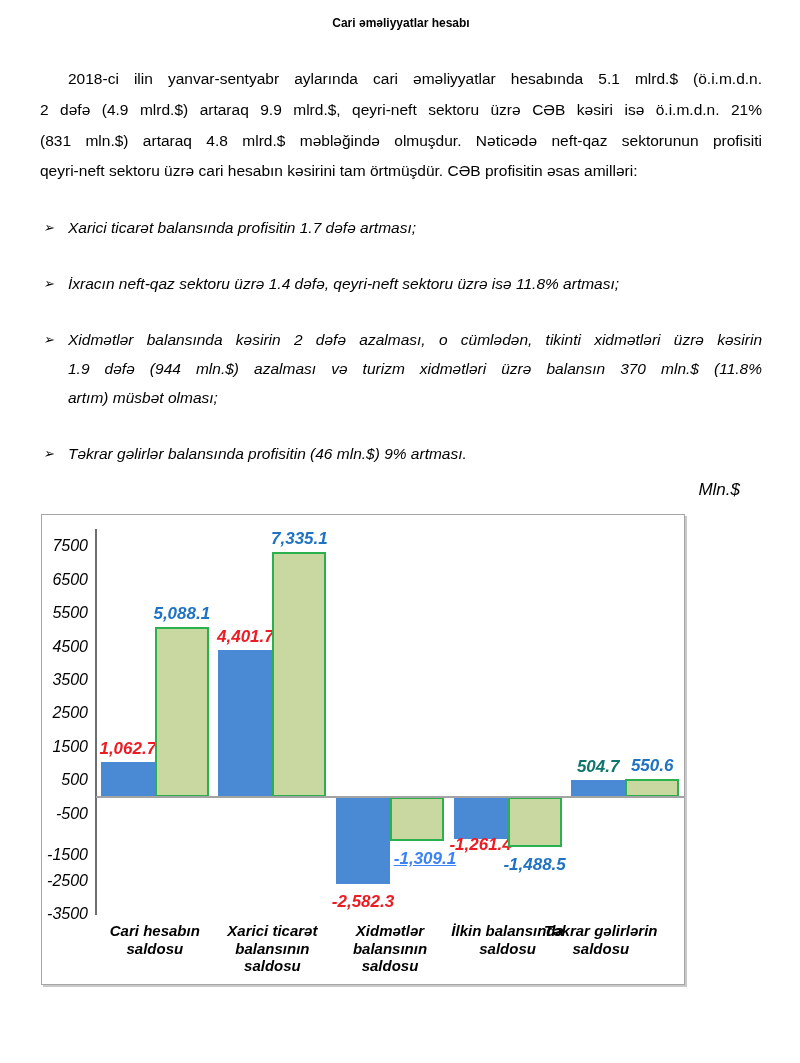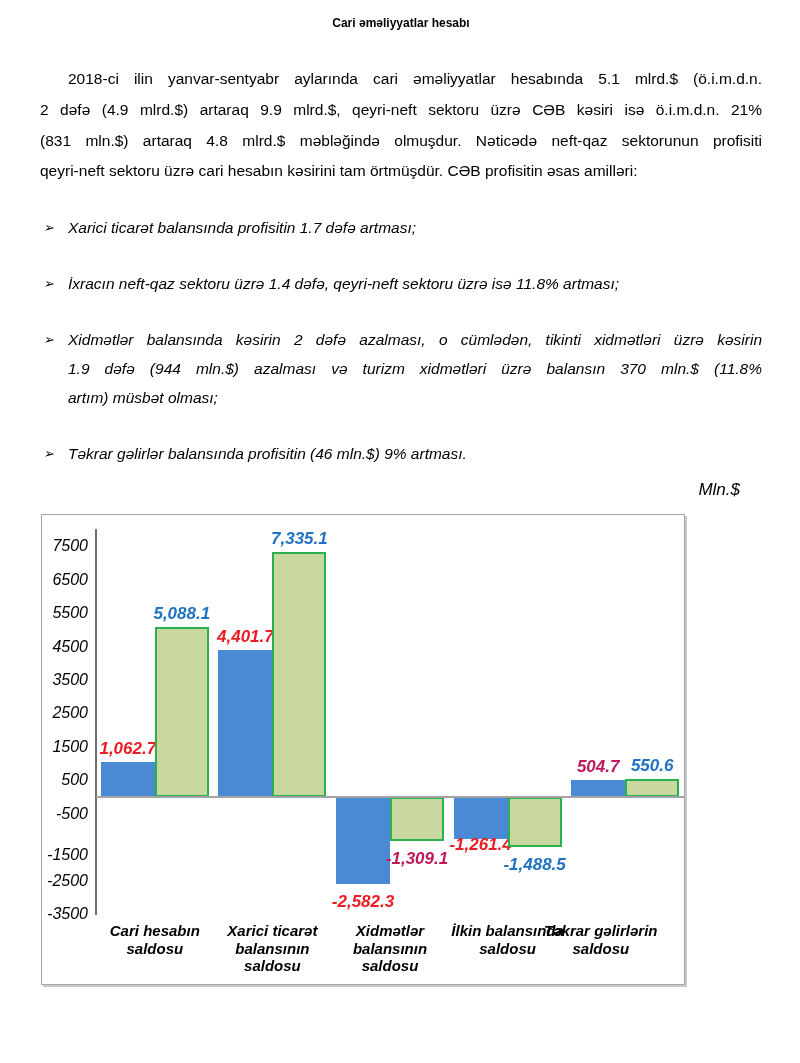--- a/index.html
+++ b/index.html
@@ -94,27 +94,27 @@
         <div class="ytick" style="top: 375.174px;">-3500</div>
         <div class="bar" style="left: 4.8px; width: 54px; height: 35.5773px; top: 232.423px; background: rgb(74, 138, 212);"></div>
         <div class="bar-label" style="color: rgb(236, 28, 36); left: -28.2px; top: 209.423px;">1,062.7</div>
         <div class="bar" style="left: 122.4px; width: 54px; height: 147.361px; top: 120.639px; background: rgb(74, 138, 212);"></div>
         <div class="bar-label" style="color: rgb(236, 28, 36); left: 89.4px; top: 97.6387px;">4,401.7</div>
         <div class="bar" style="left: 240px; width: 54px; height: 86.4509px; top: 268px; background: rgb(74, 138, 212);"></div>
         <div class="bar-label" style="color: rgb(236, 28, 36); left: 207px; top: 362.451px;">-2,582.3</div>
         <div class="bar" style="left: 357.6px; width: 54px; height: 42.2295px; top: 268px; background: rgb(74, 138, 212);"></div>
         <div class="bar-label" style="color: rgb(236, 28, 36); left: 324.6px; top: 306px;">-1,261.4</div>
         <div class="bar" style="left: 475.2px; width: 54px; height: 16.8965px; top: 251.104px; background: rgb(74, 138, 212);"></div>
-        <div class="bar-label" style="color: #be185d; left: 442.2px; top: 228.104px;">504.7</div>
+        <div class="bar-label" style="color: #0f766e; left: 442.2px; top: 228.104px;">504.7</div>
         <div class="bar" style="left: 58.8px; width: 54px; height: 170.341px; top: 97.6593px; background: rgb(201, 216, 160); border: 2px solid rgb(42, 176, 76);"></div>
         <div class="bar-label" style="color: rgb(32, 114, 195); left: 25.8px; top: 74.6593px;">5,088.1</div>
         <div class="bar" style="left: 176.4px; width: 54px; height: 245.566px; top: 22.4336px; background: rgb(201, 216, 160); border: 2px solid rgb(42, 176, 76);"></div>
         <div class="bar-label" style="color: rgb(32, 114, 195); left: 143.4px; top: -0.566391px;">7,335.1</div>
         <div class="bar" style="left: 294px; width: 54px; height: 43.8264px; top: 268px; background: rgb(201, 216, 160); border: 2px solid rgb(42, 176, 76);"></div>
-        <div class="bar-label" style="color: #be185d; left: 261px; top: 319.826px;">-1,309.1</div>
+        <div class="bar-label" style="color: #3b82f6; left: 269px; top: 319.826px; text-decoration: underline;">-1,309.1</div>
         <div class="bar" style="left: 411.6px; width: 54px; height: 49.8324px; top: 268px; background: rgb(201, 216, 160); border: 2px solid rgb(42, 176, 76);"></div>
         <div class="bar-label" style="color: rgb(32, 114, 195); left: 378.6px; top: 325.832px;">-1,488.5</div>
         <div class="bar" style="left: 529.2px; width: 54px; height: 18.4331px; top: 249.567px; background: rgb(201, 216, 160); border: 2px solid rgb(42, 176, 76);"></div>
         <div class="bar-label" style="color: rgb(32, 114, 195); left: 496.2px; top: 226.567px;">550.6</div>
         <div class="zero-line"></div>
       </div>
     <div class="cats">
         <div class="cat" style="left: -8px; width: 133.6px;">Cari hesabın
 saldosu</div>
         <div class="cat" style="left: 109.6px; width: 133.6px;">Xarici ticarət

